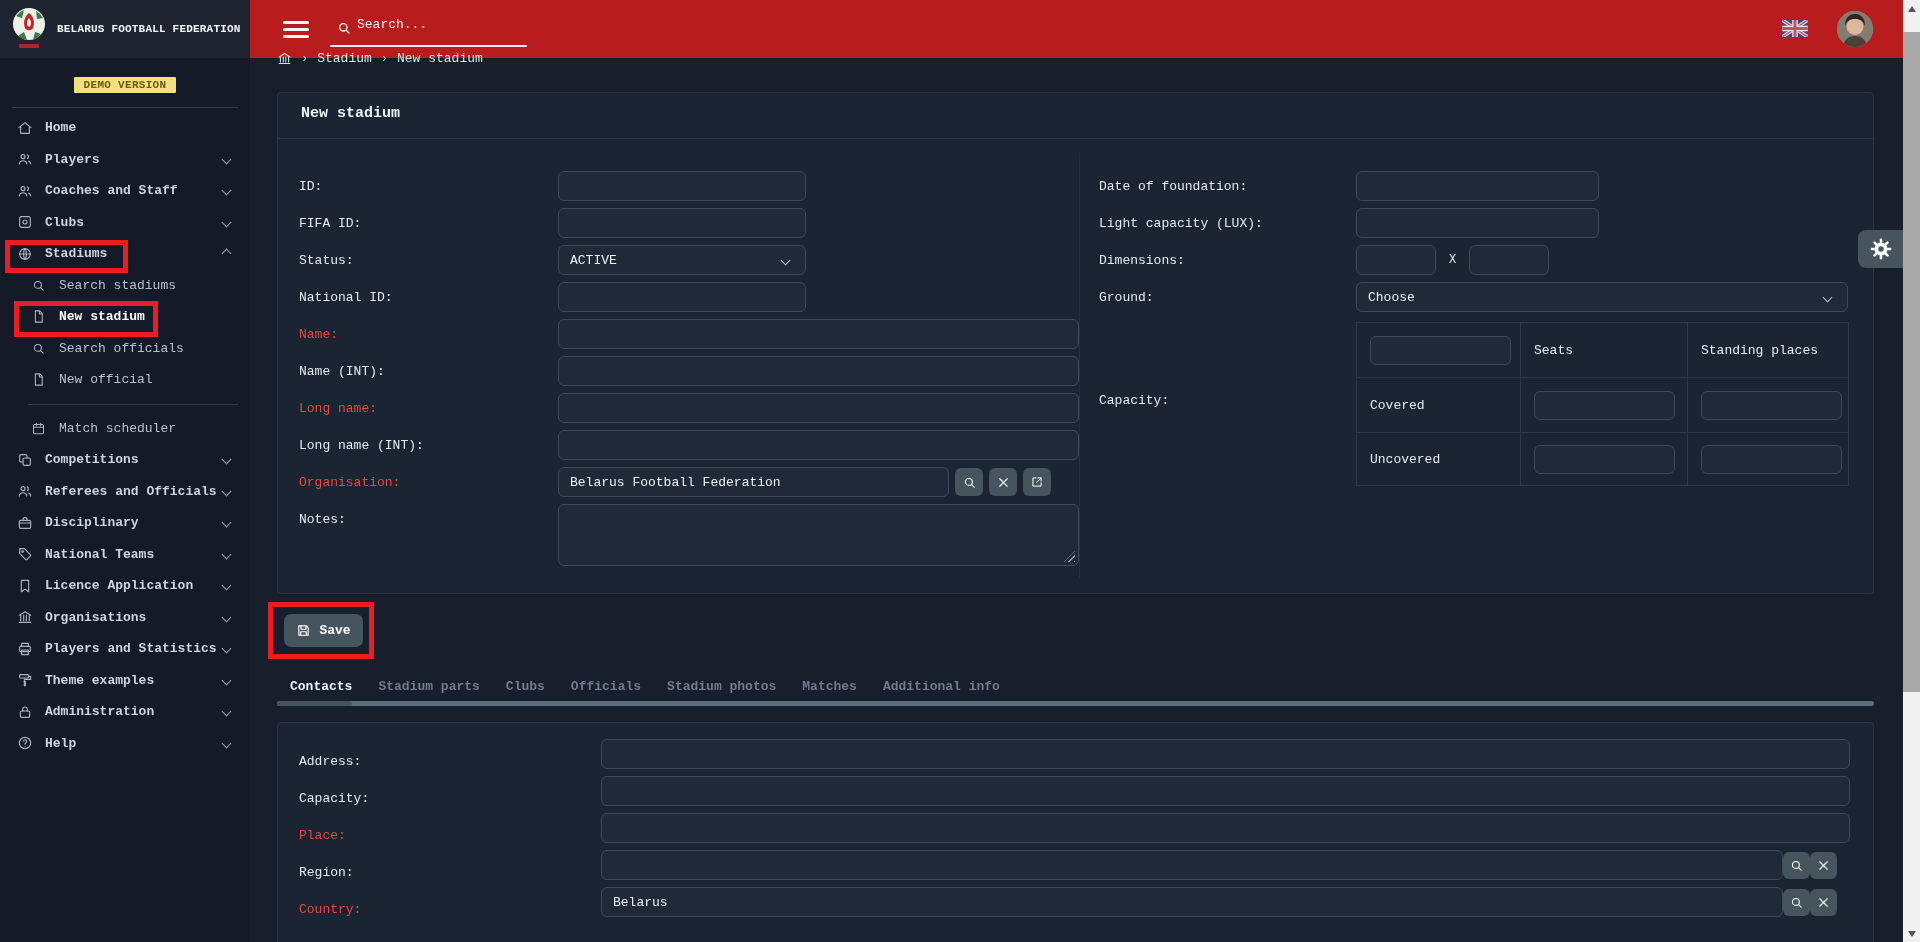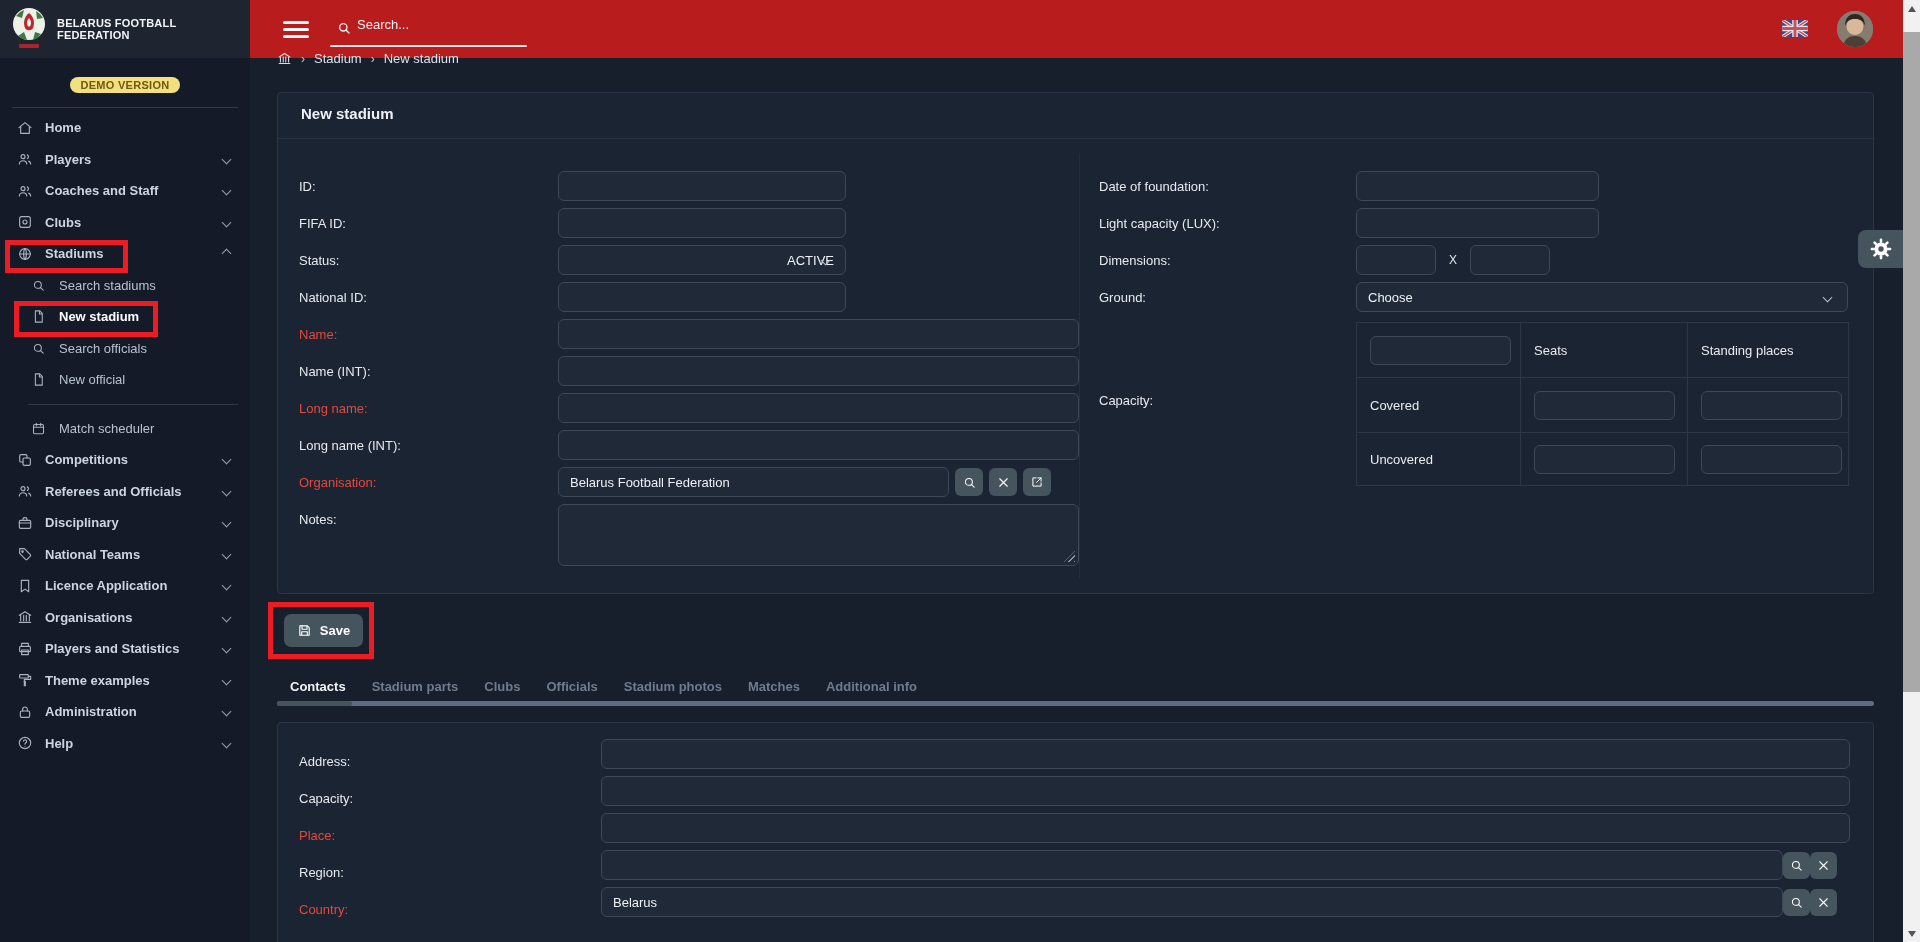--- a/index.html
+++ b/index.html
@@ -1,28 +1,28 @@
 <!DOCTYPE html>
 <html><head>
 <meta charset="utf-8">
 <style>
   * { margin:0; padding:0; box-sizing:border-box; }
   html,body { background:#0e1320; }
   .app {
     position:relative; width:1920px; height:942px; overflow:hidden;
-    font-family:Liberation Sans, sans-serif;
+    font-family:Liberation Mono, monospace;
     background:#171e2c; color:#e8ecf2;
   }
   
   .sidebar { position:absolute; left:0; top:0; bottom:0; width:250px; background:#141a27; z-index:3; }
   .side-head { height:58px; background:#1f2530; display:flex; align-items:center; padding-left:10px; }
   .logo { width:38px; height:46px; flex:none; }
   .brand-title { font-size:11px; font-weight:bold; letter-spacing:.2px; color:#f2f4f8; margin-left:9px; }
   .badge-wrap { text-align:center; margin-top:17px; }
-  .demo-badge { display:inline-block; background:#f2df7e; color:#6d5a13; font-size:11px; font-weight:bold; padding:2px 10px; border-radius:8px; letter-spacing:.3px; }
+  .demo-badge { display:inline-block; background:#f2df7e; color:#6d5a13; font-size:11px; font-weight:bold; padding:2px 10px; border-radius:1px; letter-spacing:.3px; }
   .side-rule { border:none; border-top:1px solid #333b4a; margin:14px 12px 4px 12px; }
   .s-item { height:31.5px; display:flex; align-items:center; padding-left:16px; cursor:pointer; color:#cdd5e2; }
   .s-item .s-ico { width:17px; height:17px; flex:none; display:grid; place-items:center; color:#aab3c3; }
   .s-item .s-label { margin-left:12px; font-size:13px; font-weight:bold; }
   .s-item.sub { padding-left:30px; }
   .s-item.sub .s-label { font-weight:normal; color:#b9c2d0; }
   .s-item.active .s-label { color:#ffffff; font-weight:bold; }
   .s-div { border-top:1px solid #323a49; margin:8px 12px 8px 28px; }
   .chev { width:7px; height:7px; border-right:1.6px solid #96a0b1; border-bottom:1.6px solid #96a0b1; transform:rotate(45deg); margin-left:auto; margin-right:20px; flex:none; }
   .chev.up { transform:rotate(-135deg); }
@@ -55,21 +55,21 @@
   .frow.tall { align-items:flex-start; }
   .flabel { flex:none; font-size:13px; color:#e6eaef; }
   .form-left .flabel { width:259px; }
   .form-right .flabel { width:257px; }
   .flabel.req { color:#e5483e; }
   .frow.tall .flabel { margin-top:8px; }
   .inp, .sel {
     background:#1f2938; border:1px solid #3d4859; border-radius:6px;
     height:30px; color:#eef1f6; font-size:13px; font-family:inherit; padding:0 11px; outline:none;
   }
-  .w-short { width:288px;justify-content:flex-end; } .w-long { width:776px; } .w-org { width:391px; } .w-mid { width:243px; } .w-dim { width:80px; }
+  .w-short { width:248px; } .w-long { width:776px; } .w-org { width:391px; } .w-mid { width:243px; } .w-dim { width:80px; }
   .sel { display:flex; align-items:center; position:relative; cursor:pointer; }
   .sel .chev { margin:0; position:absolute; right:16px; top:11px; border-color:#b6bfcd; }
   .dim-x { color:#dfe4ea; font-size:12px; margin:0 13px; }
   .ta { width:776px; height:62px; background:#1f2938; border:1px solid #3d4859; border-radius:6px; position:relative; resize:none; }
   .ta::after { content:""; position:absolute; right:3px; bottom:3px; width:11px; height:11px;
     background:repeating-linear-gradient(135deg, transparent 0 2.5px, #8a94a6 2.5px 4px);
     clip-path:polygon(100% 0, 100% 100%, 0 100%); }
   .sq { width:28px; height:28px; flex:none; border:none; border-radius:6px; background:#46545e; color:#fff; display:grid; place-items:center; cursor:pointer; }
   .lookup-wrap { display:flex; align-items:center; gap:6px; }
   

